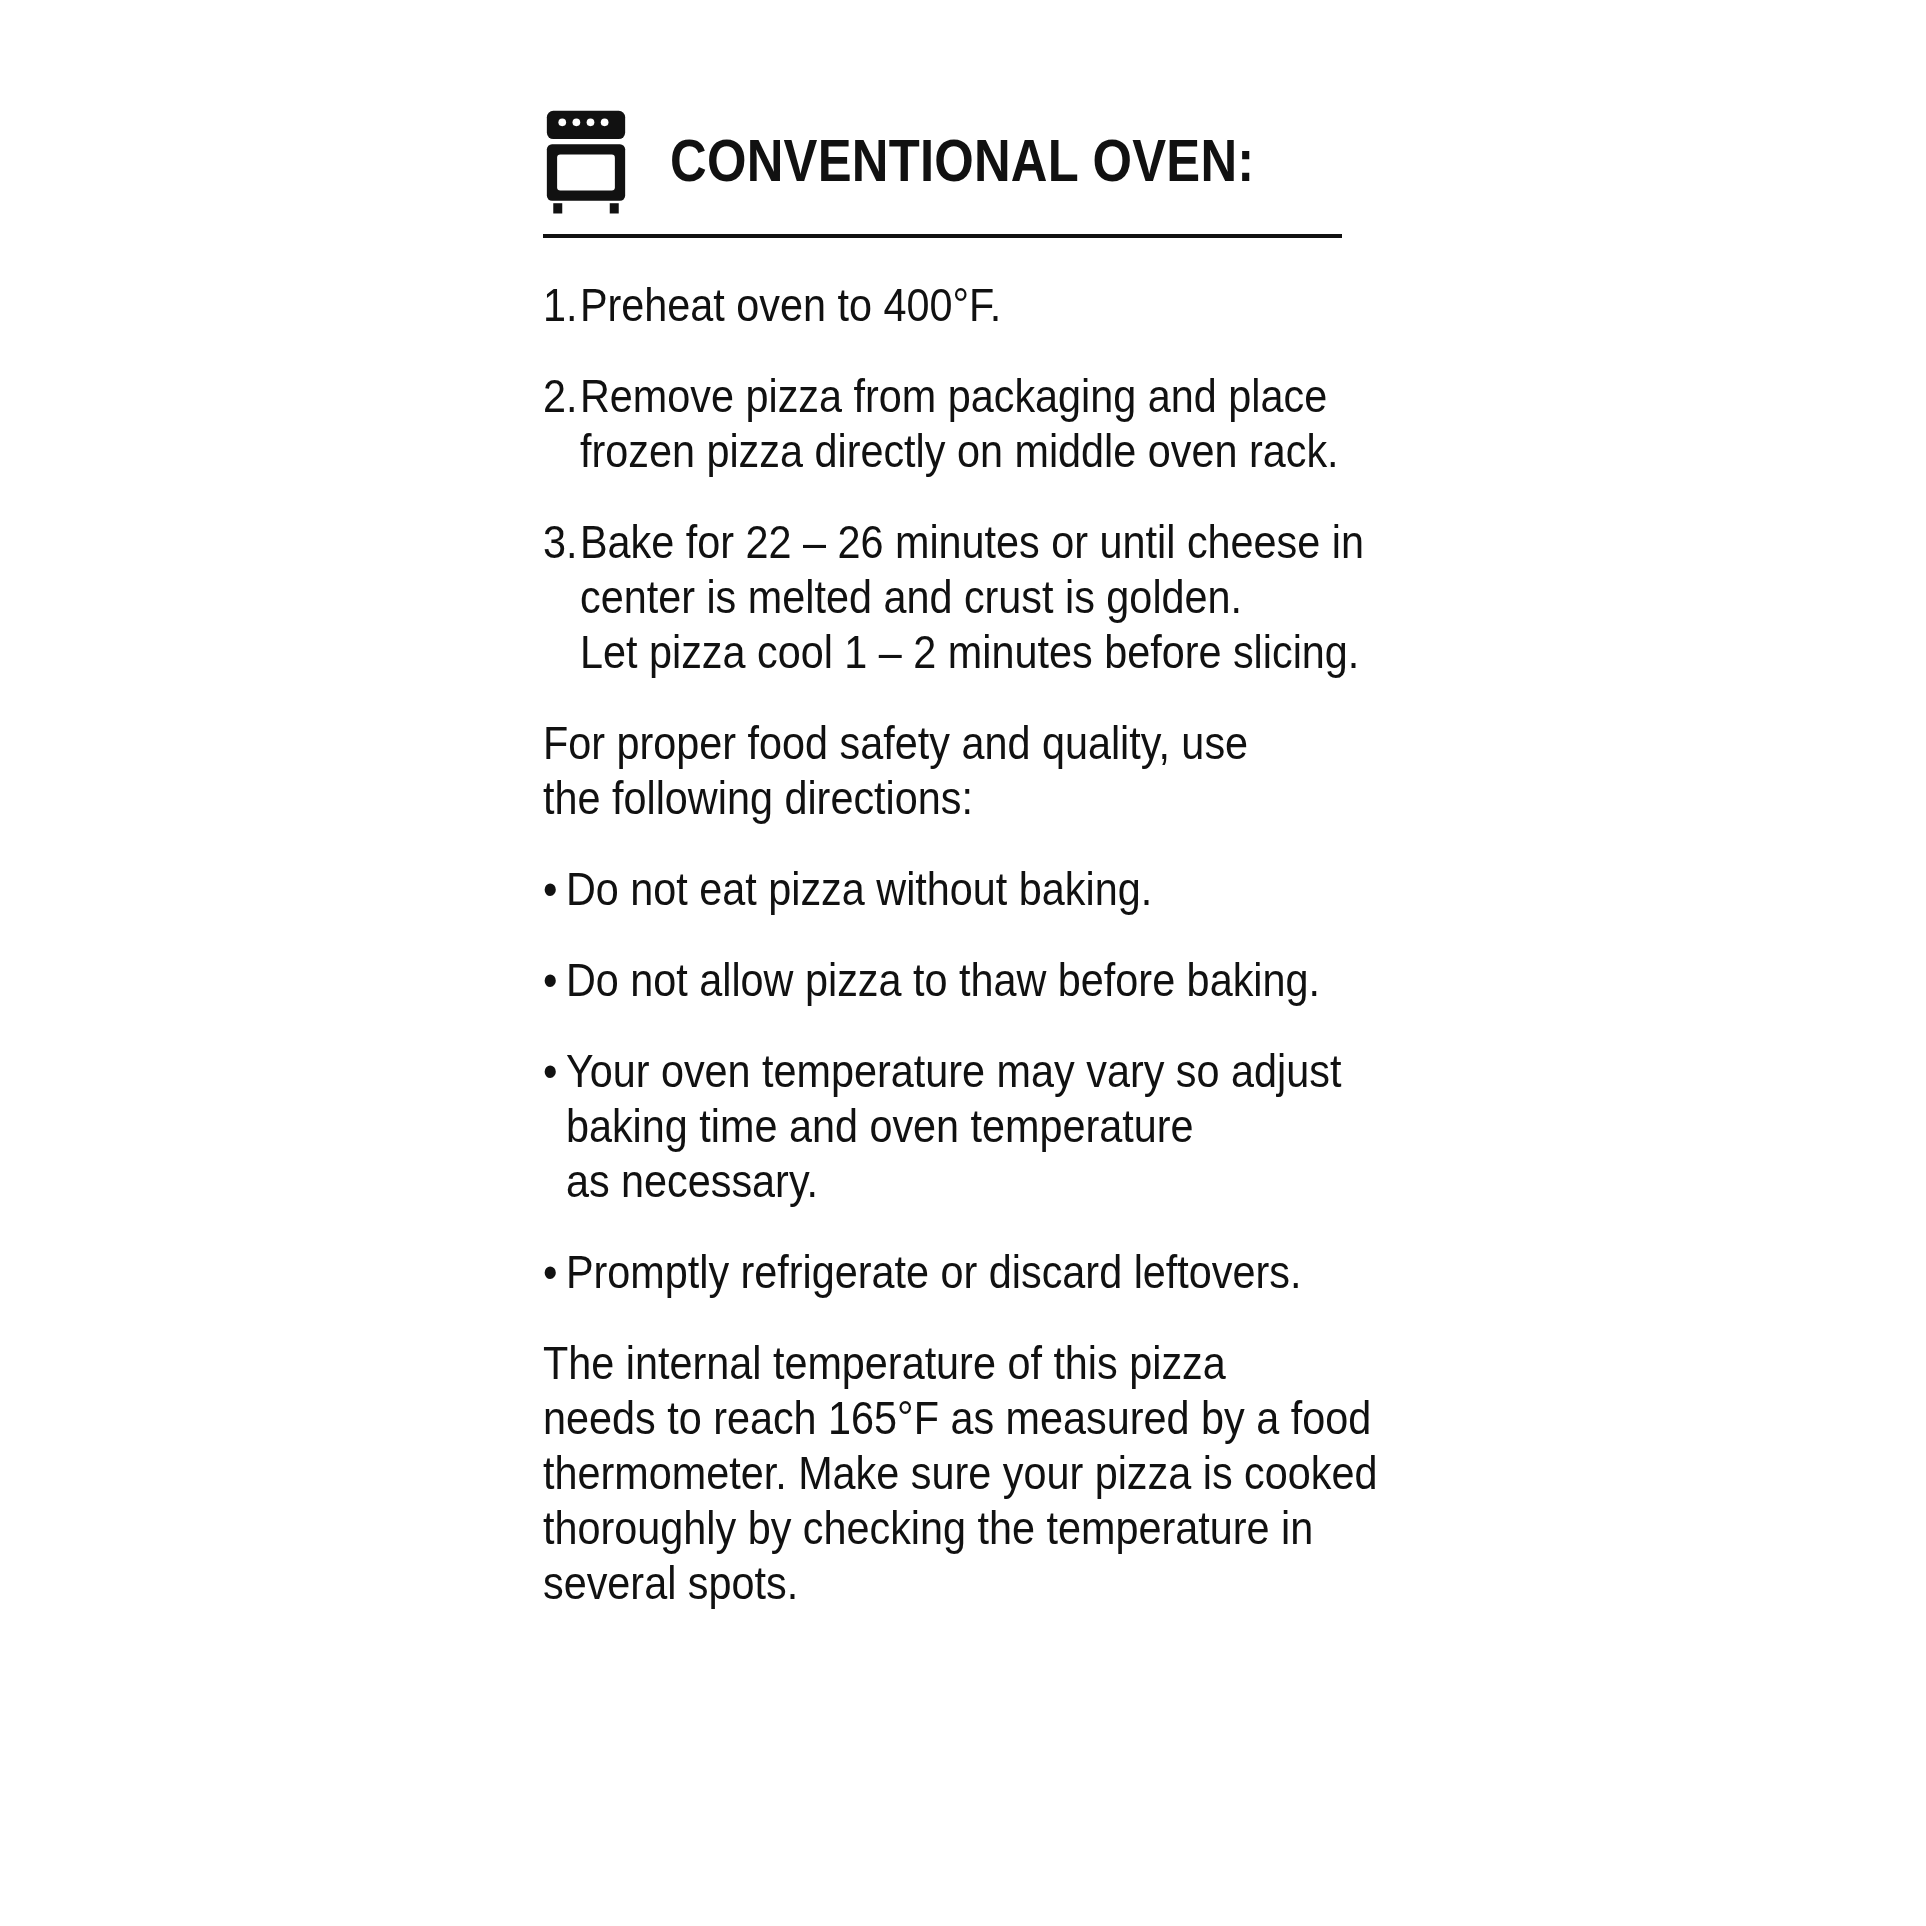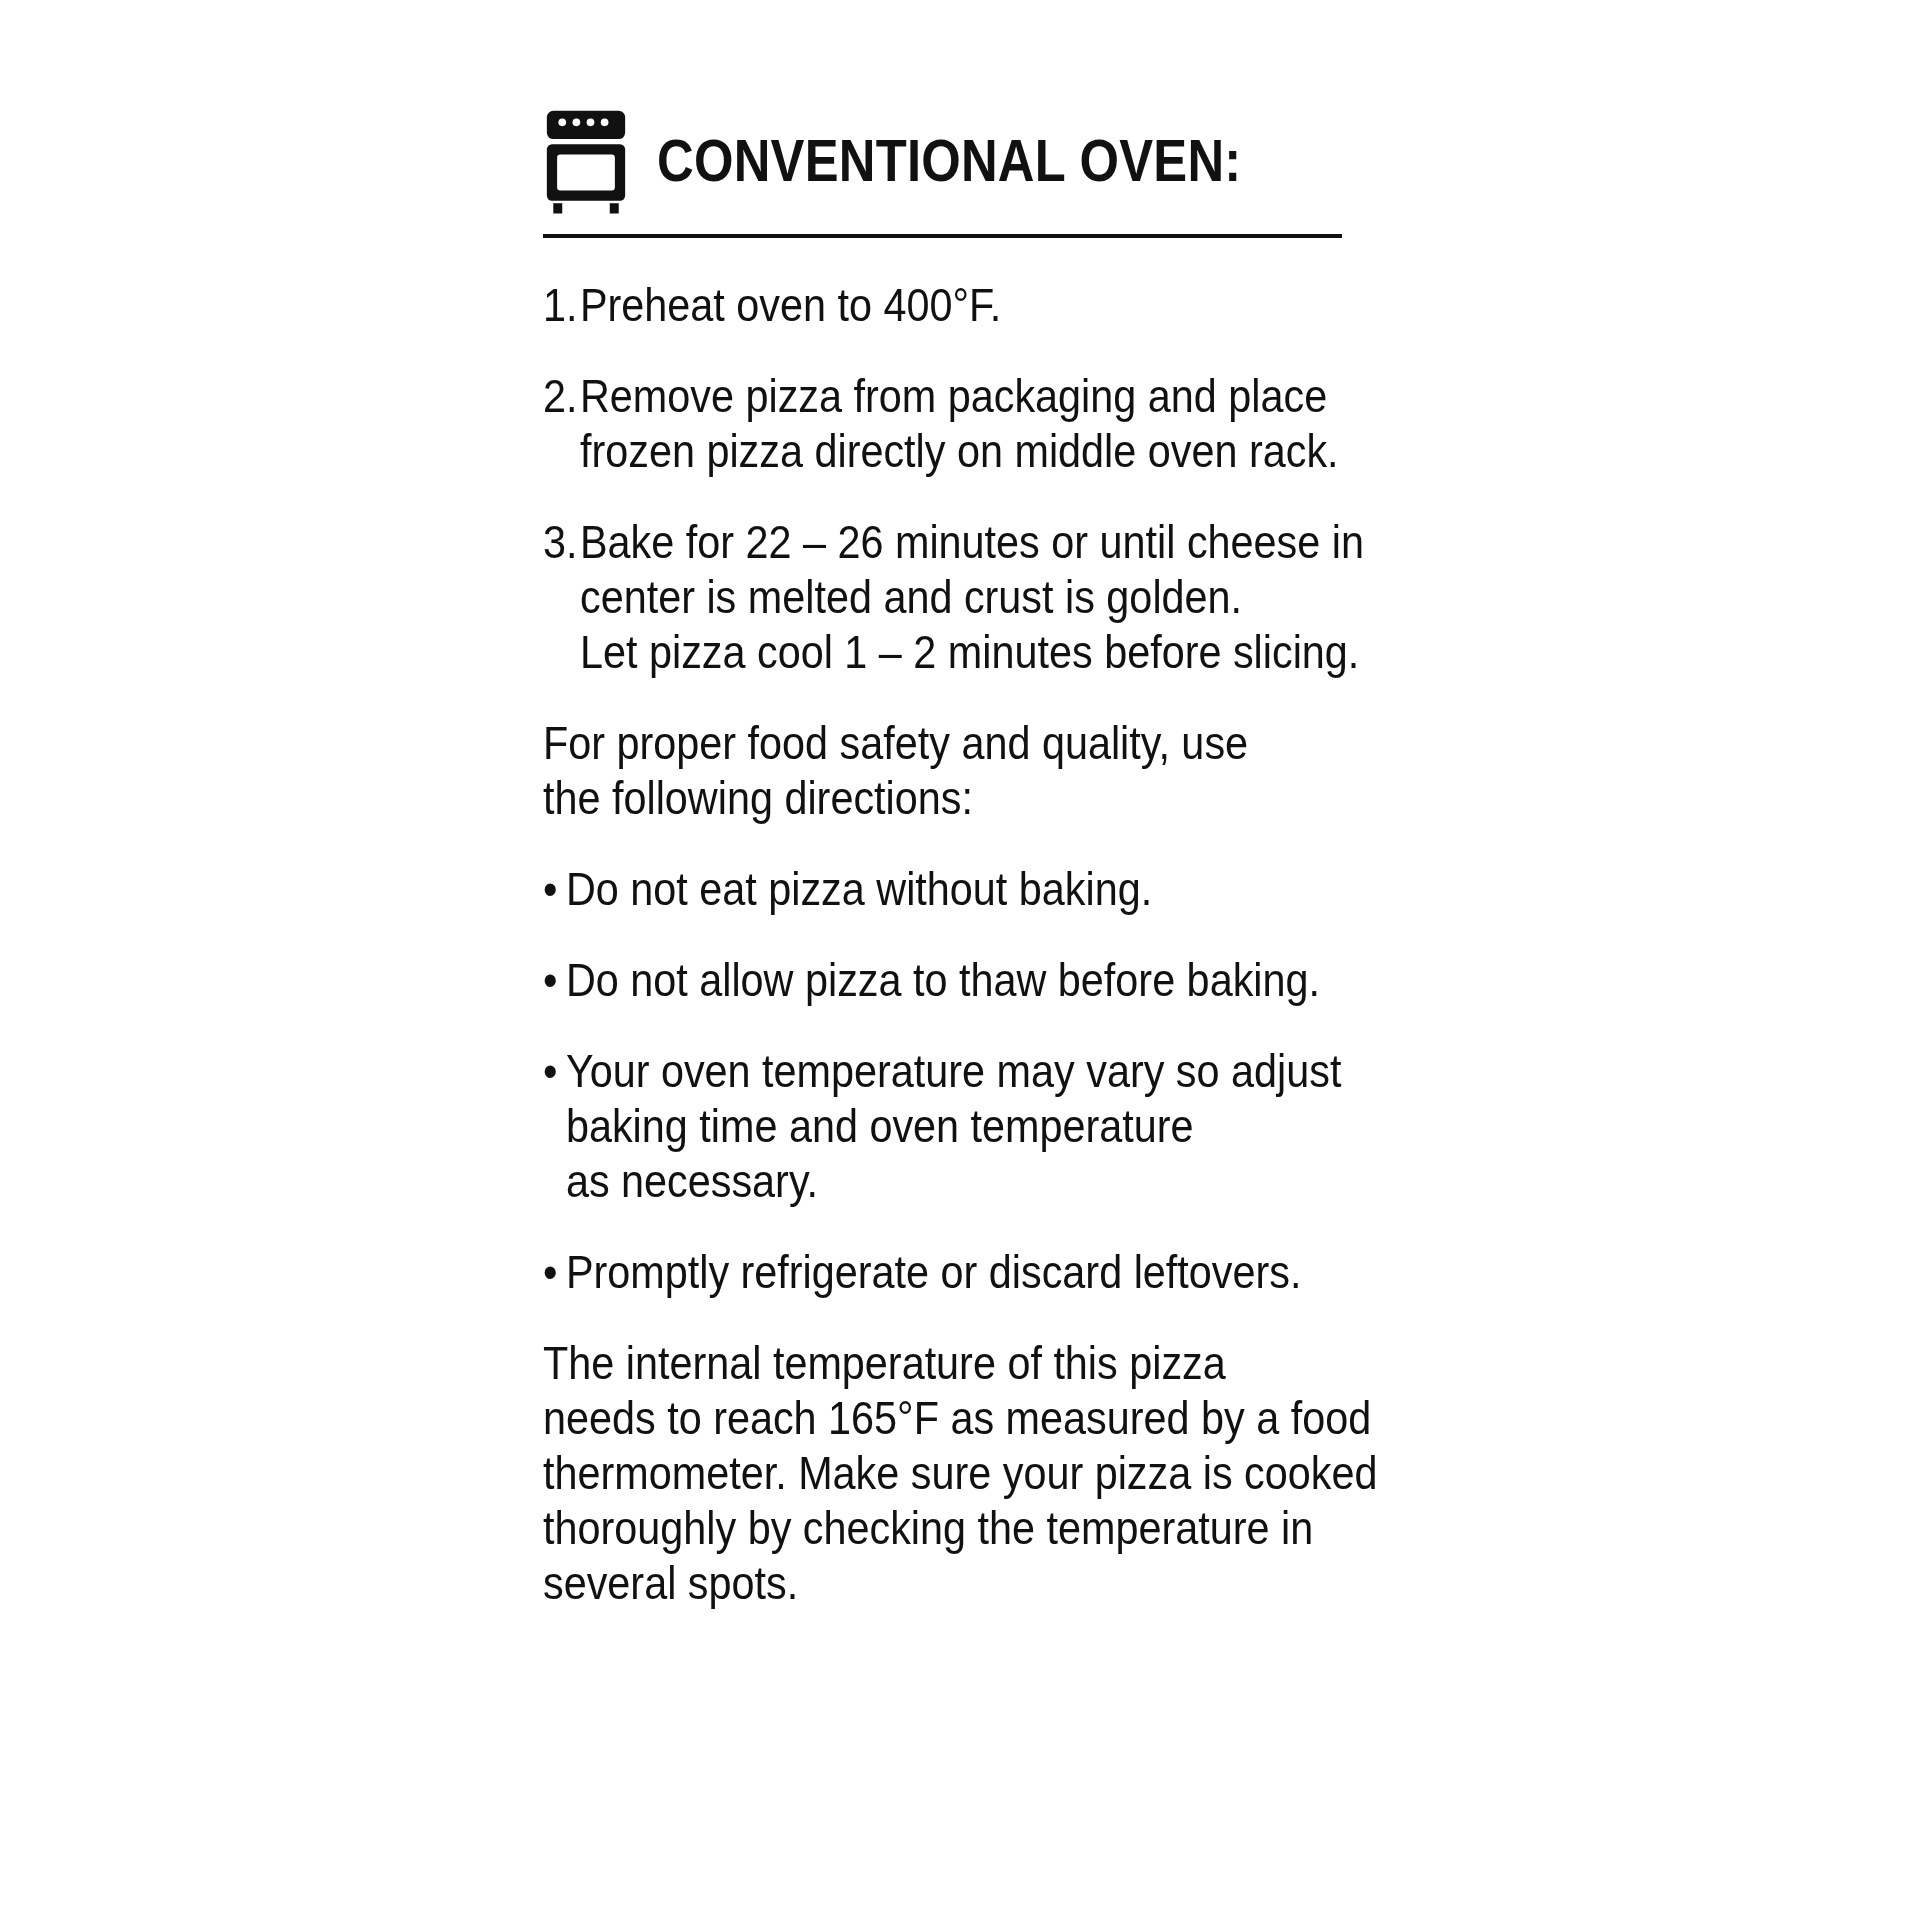--- a/index.html
+++ b/index.html
@@ -24,21 +24,21 @@
     position: absolute;
     left: 543px;
     top: 100px;
     width: 822px;
   }
 
   
   .header {
     display: flex;
     align-items: center;
-    gap: 28px;
+    gap: 41px;
     height: 122px;
   }
   .oven-icon {
     width: 86px;
     height: 107px;
     flex: 0 0 auto;
     display: block;
   }
   .header-title {
     font-family: "Liberation Sans Narrow", "Liberation Sans", sans-serif;

